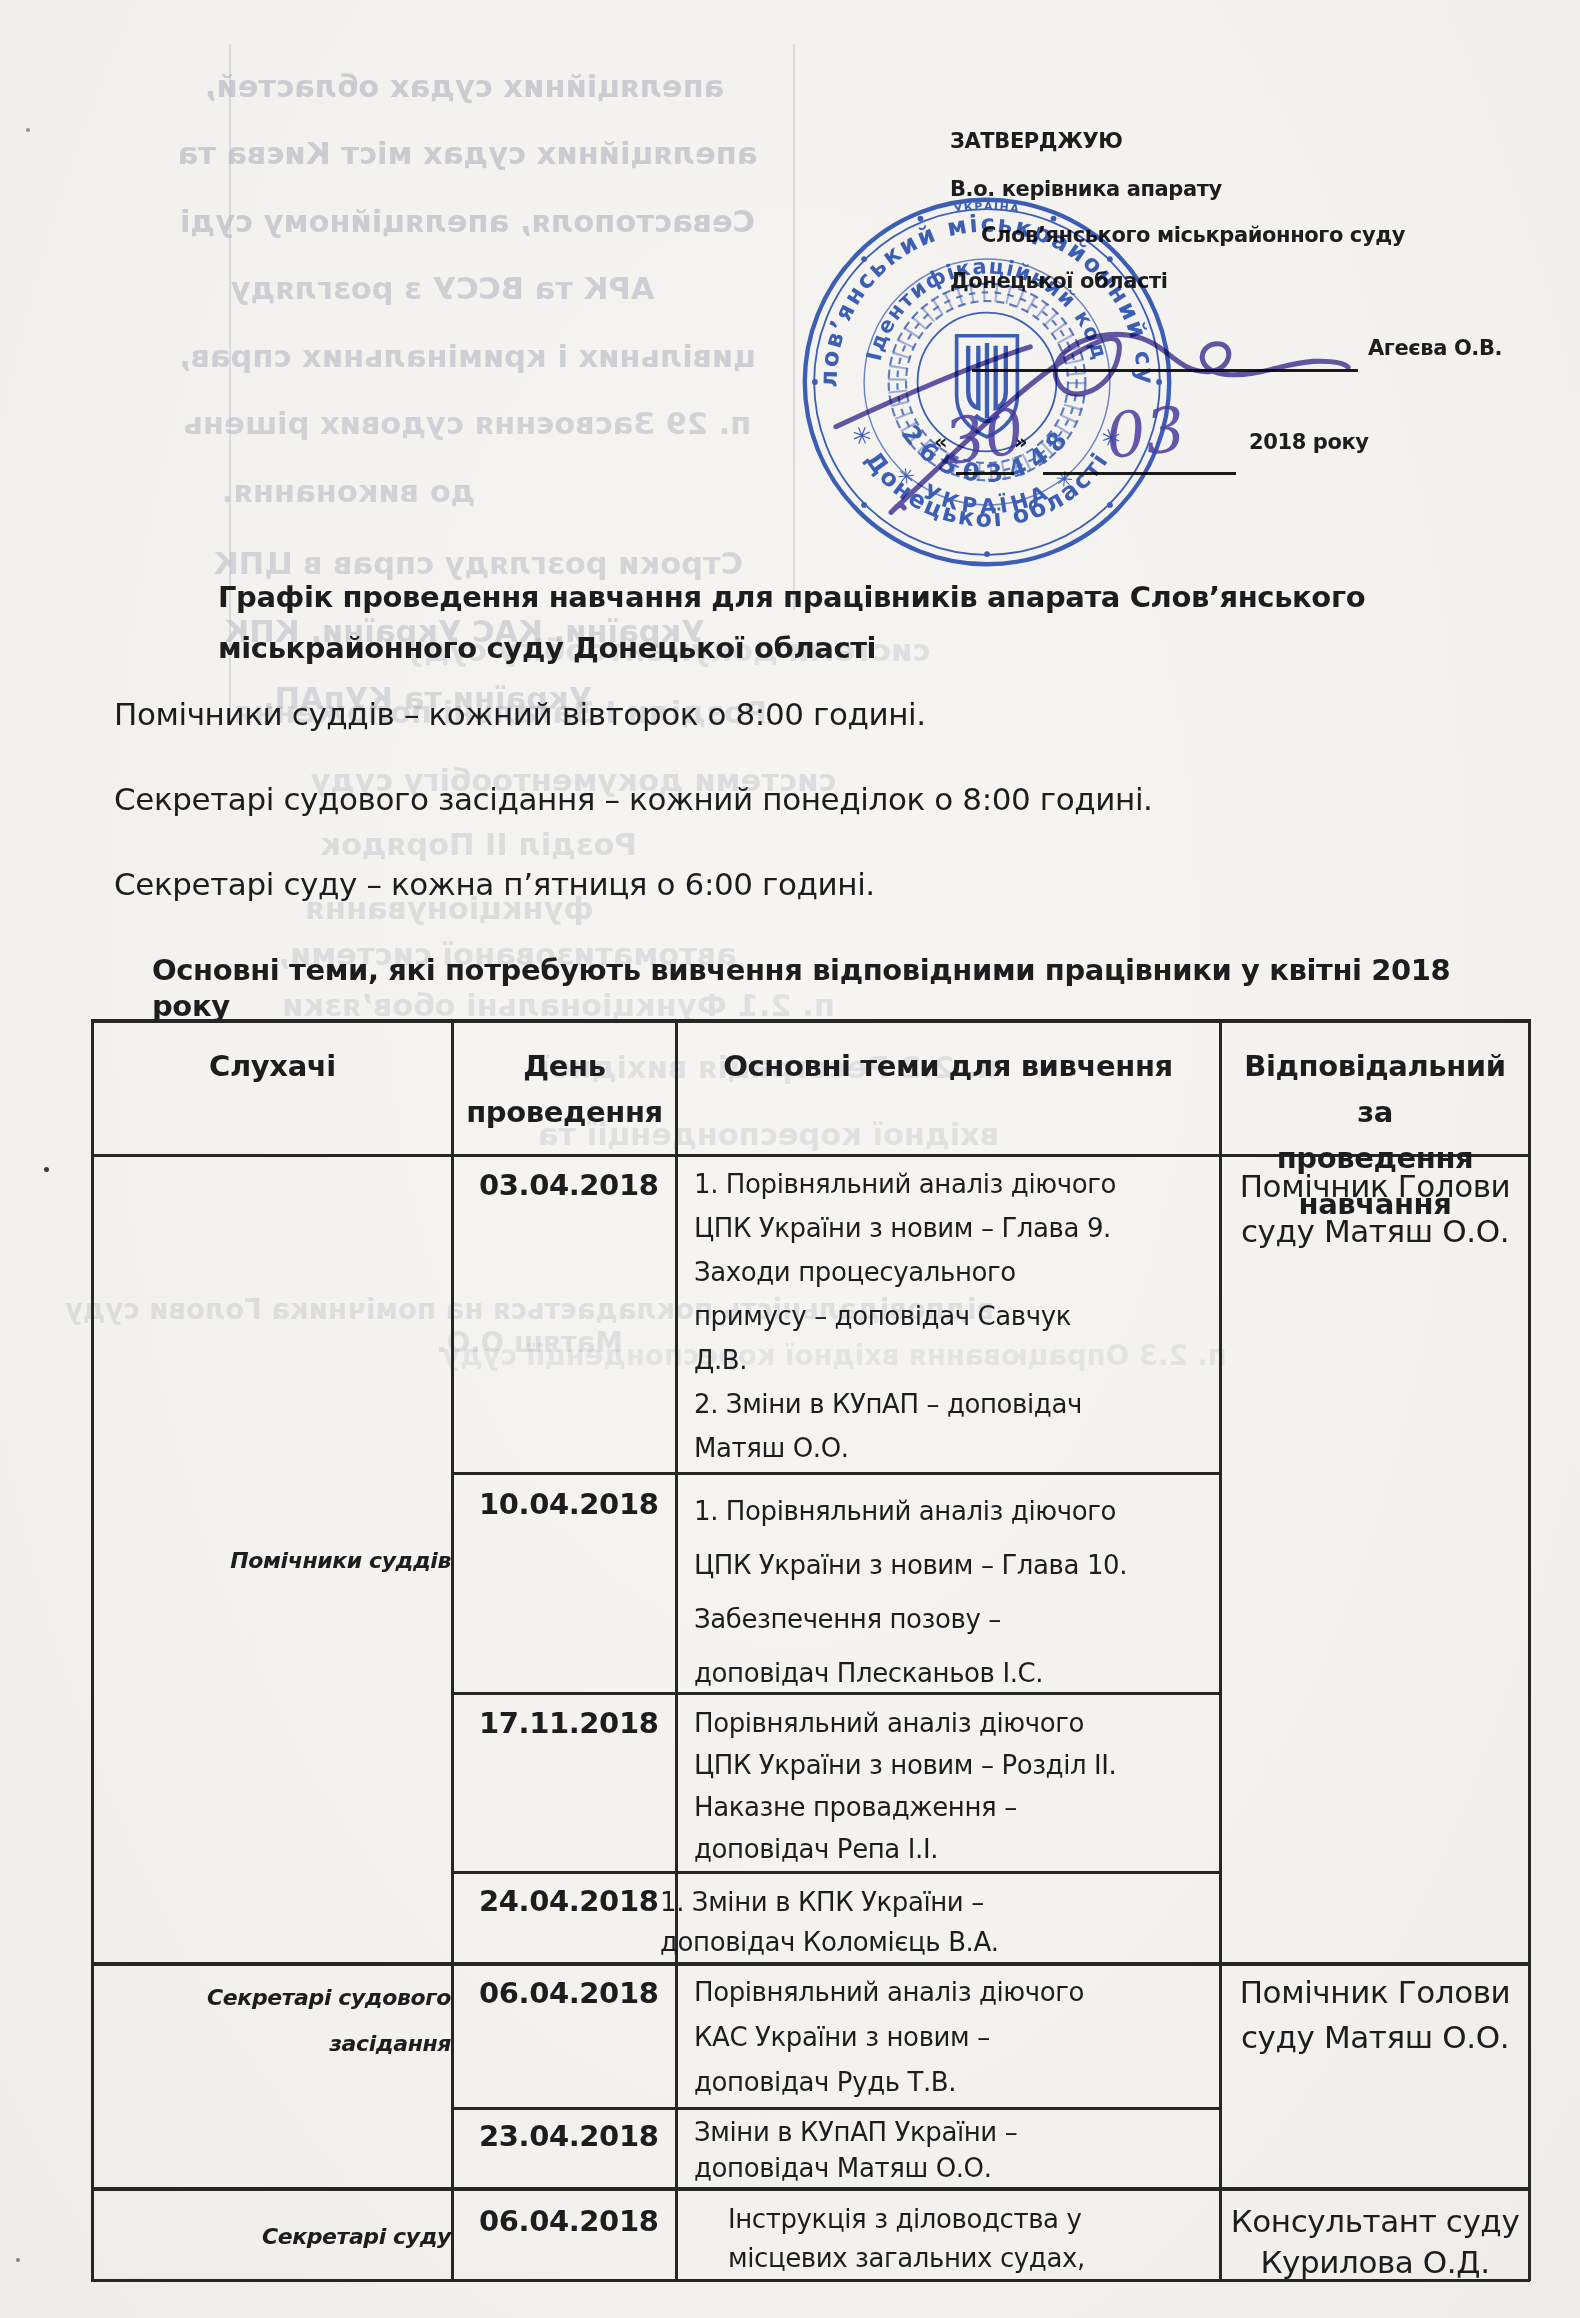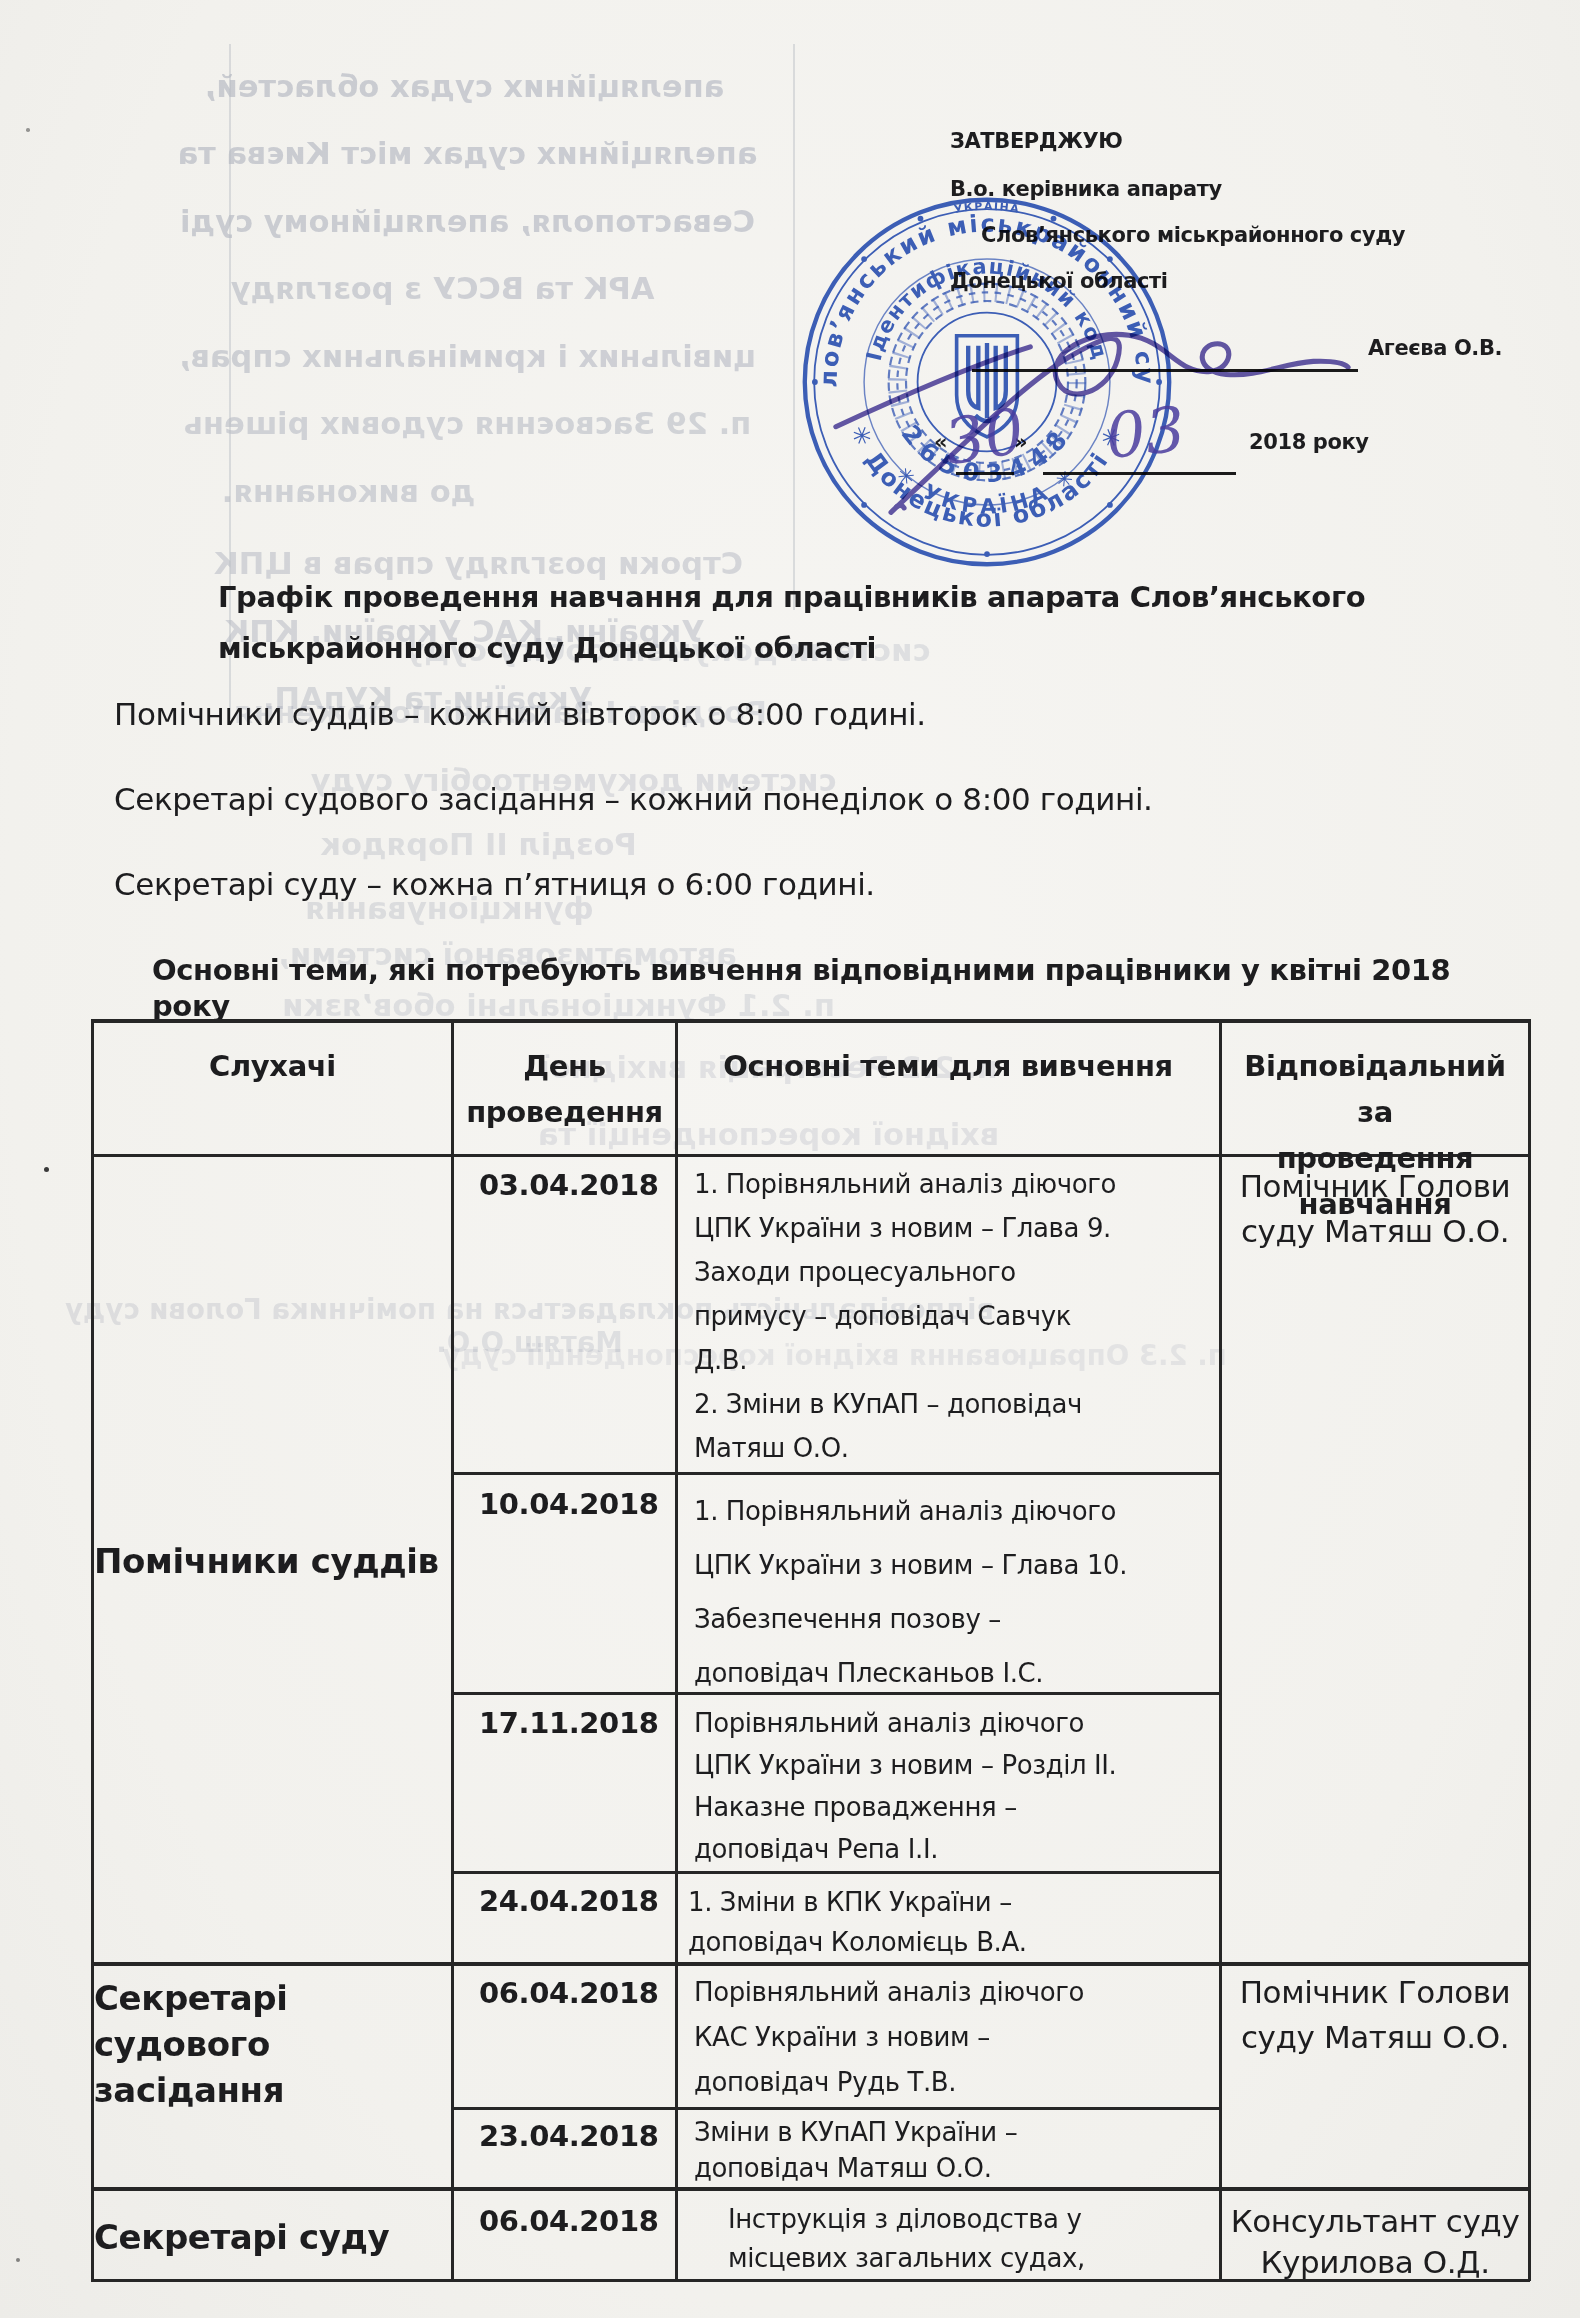--- a/index.html
+++ b/index.html
@@ -7,21 +7,21 @@
         background:#f4f3f0;
         background-image:radial-gradient(ellipse at 50% 40%, #f6f5f2 0%, #f2f1ed 70%, #edece8 100%);
         font-family:"DejaVu Sans","Liberation Sans",sans-serif;color:#1d1d1f;}
   .t{position:absolute;white-space:pre-line;line-height:1.25;}
   .hdr{font-size:21px;letter-spacing:-0.4px;font-weight:bold;}
   .ttl{font-weight:bold;font-size:29px;letter-spacing:-0.4px;text-align:left;}
   .note{font-size:31px;letter-spacing:-0.4px;}
   .themes{font-weight:bold;font-size:29px;letter-spacing:-0.4px;}
   .bline{position:absolute;background:#262626;}
   .cellhead{font-weight:bold;font-size:29px;text-align:center;line-height:46px;letter-spacing:-0.4px;}
-  .aud{font-weight:bold;font-size:34px;text-align:left;line-height:46px;letter-spacing:-0.4px;}
+  .aud{font-weight:bold;font-size:22px;text-align:right;line-height:46px;letter-spacing:-0.4px;font-style:italic;}
   .date{font-weight:bold;font-size:29px;letter-spacing:-0.4px;}
   .topic{font-size:26px;letter-spacing:-0.4px;}
   .resp{font-size:31px;text-align:center;letter-spacing:-0.4px;}
   .uline{position:absolute;background:#1a1a1a;height:2.9px;}
   .hand{position:absolute;color:#4a3c9e;font-family:"DejaVu Serif","Liberation Serif",serif;
         font-style:italic;font-size:62px;opacity:.85;}
   .ghost{position:absolute;transform:scaleX(-1);color:#6d7690;font-weight:600;
          text-align:center;width:943px;pointer-events:none;letter-spacing:0;}
   .gline{position:absolute;background:#b9bcc4;opacity:.45;width:1.5px;pointer-events:none;}
   .speck{position:absolute;background:#3a3a3a;border-radius:50%;}
@@ -126,21 +126,21 @@
 2. Зміни в КУпАП – доповідач
 Матяш О.О.</div>
   <div class="t topic" style="left:694px;top:1484px;width:519px;line-height:54px">1. Порівняльний аналіз діючого
 ЦПК України з новим – Глава 10.
 Забезпечення позову –
 доповідач Плесканьов І.С.</div>
   <div class="t topic" style="left:694px;top:1702px;width:519px;line-height:42px">Порівняльний аналіз діючого
 ЦПК України з новим – Розділ ІІ.
 Наказне провадження –
 доповідач Репа І.І.</div>
-  <div class="t topic" style="left:688px;top:1882px;width:519px;line-height:40px">1. Зміни в КПК України –
+  <div class="t topic" style="left:660px;top:1882px;width:519px;line-height:40px">1. Зміни в КПК України –
 доповідач Коломієць В.А.</div>
   <div class="t topic" style="left:694px;top:1970px;width:519px;line-height:45px">Порівняльний аналіз діючого
 КАС України з новим –
 доповідач Рудь Т.В.</div>
   <div class="t topic" style="left:694px;top:2114px;width:519px;line-height:36px">Зміни в КУпАП України –
 доповідач Матяш О.О.</div>
   <div class="t topic" style="left:728px;top:2200px;width:519px;line-height:39px">Інструкція з діловодства у
 місцевих загальних судах,</div>
 
   <div class="t resp" style="left:1222px;top:1164px;width:306px;line-height:45px">Помічник Голови

